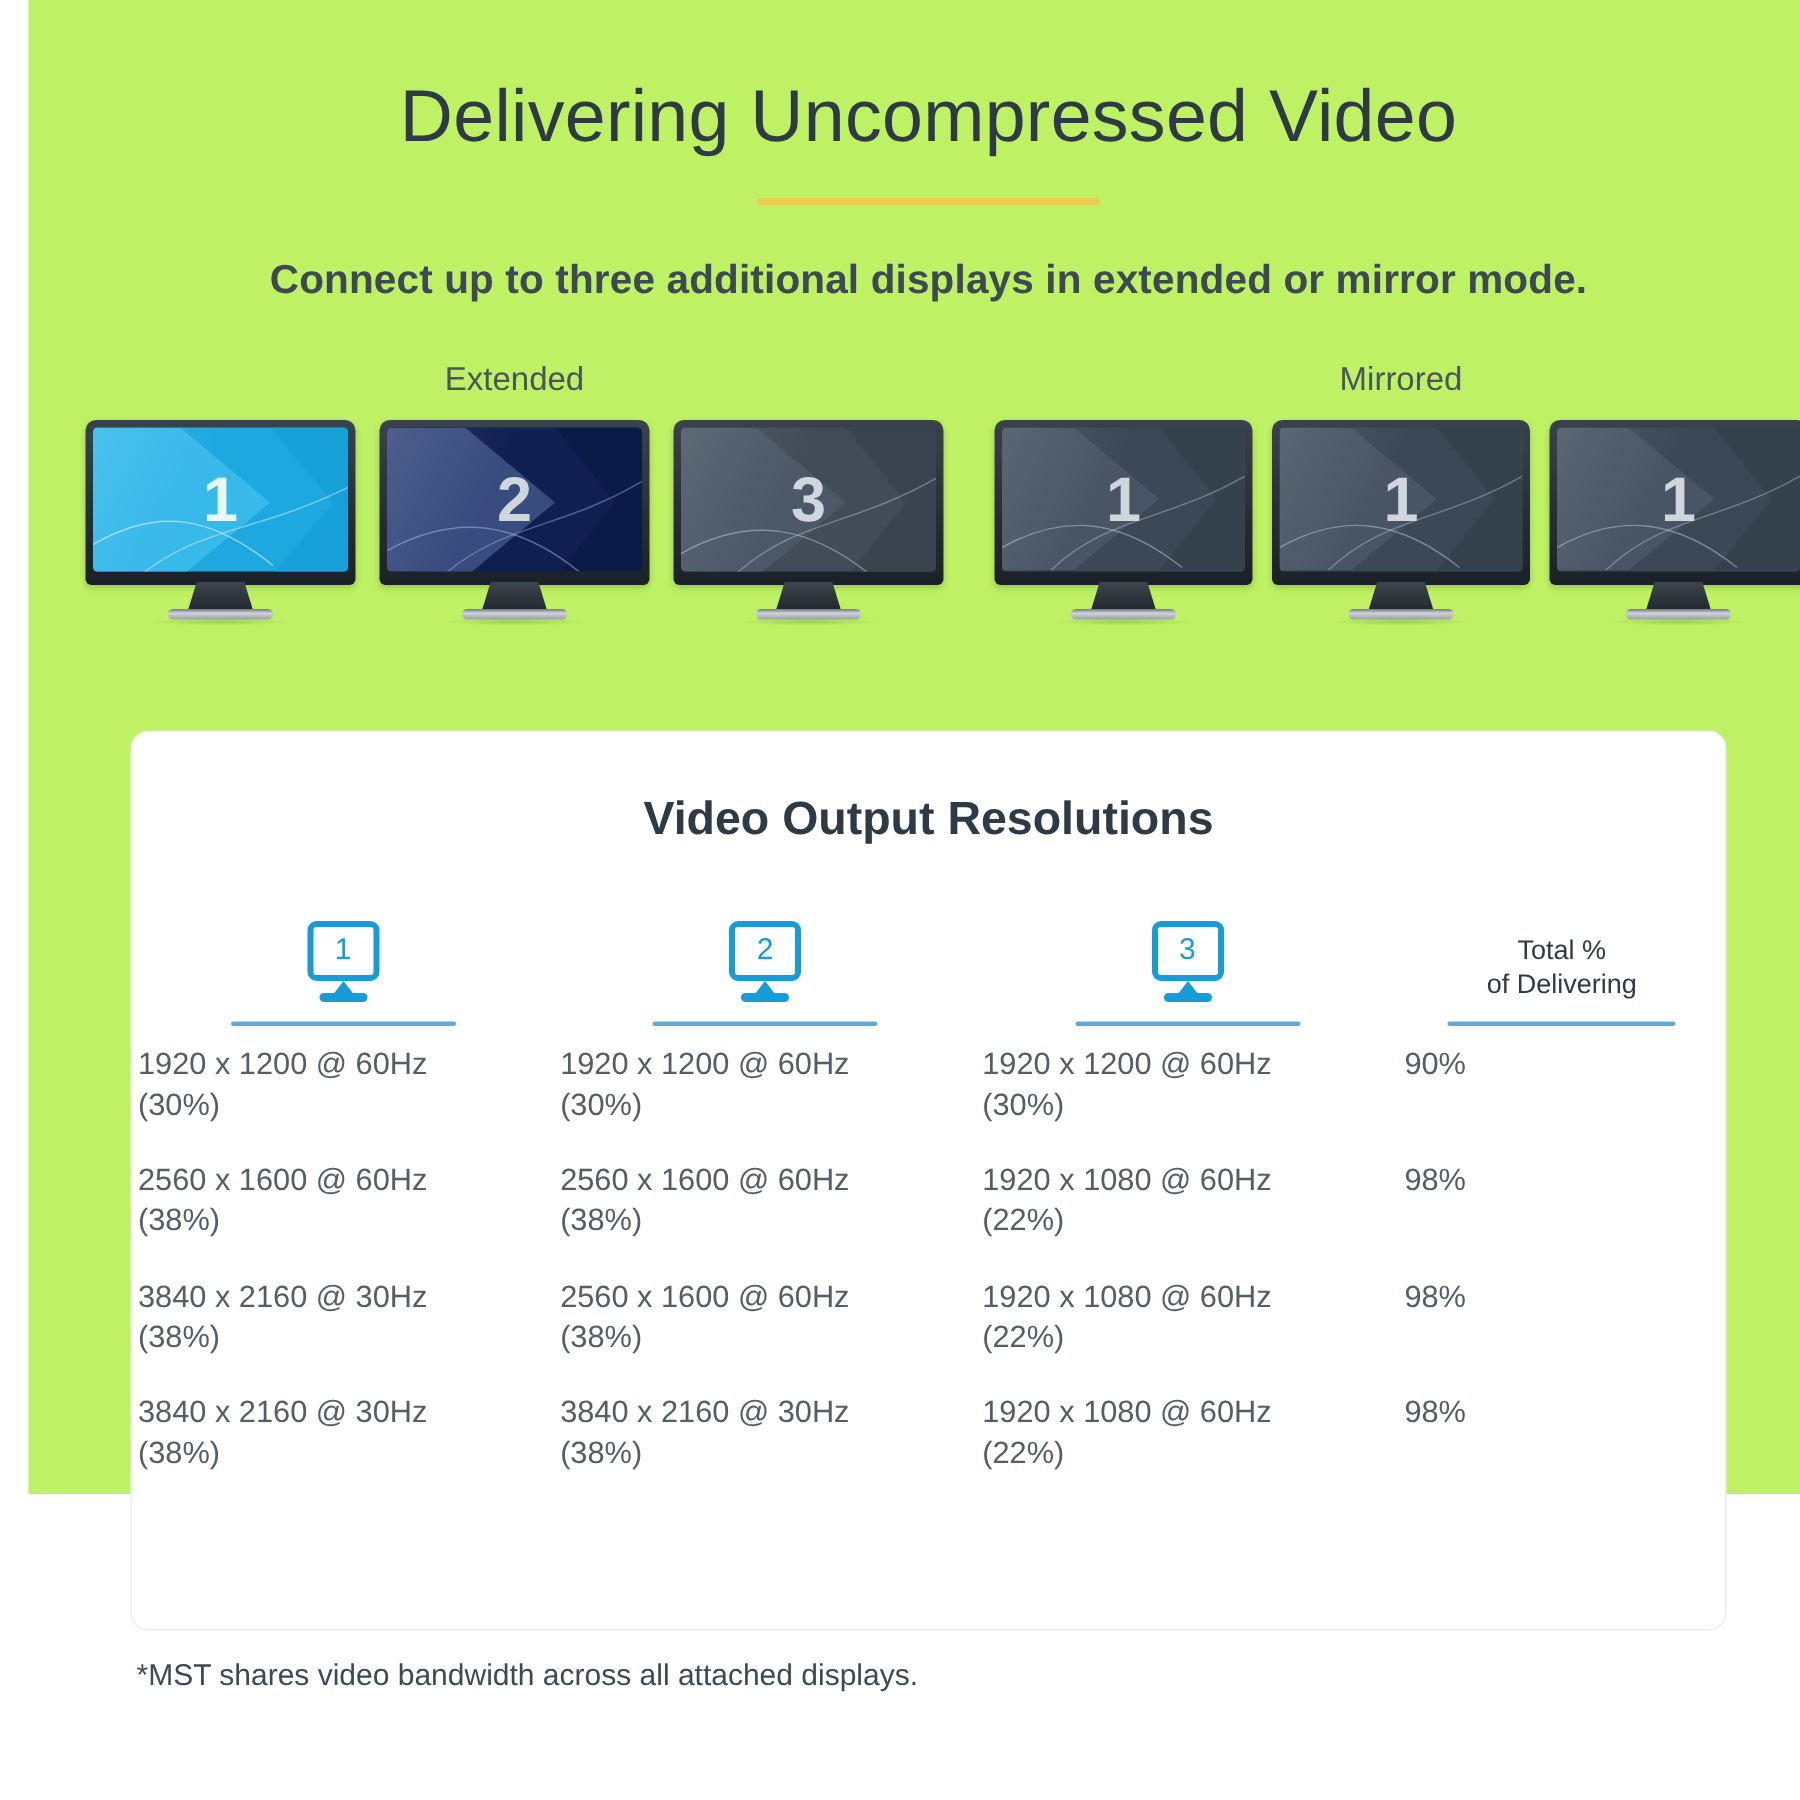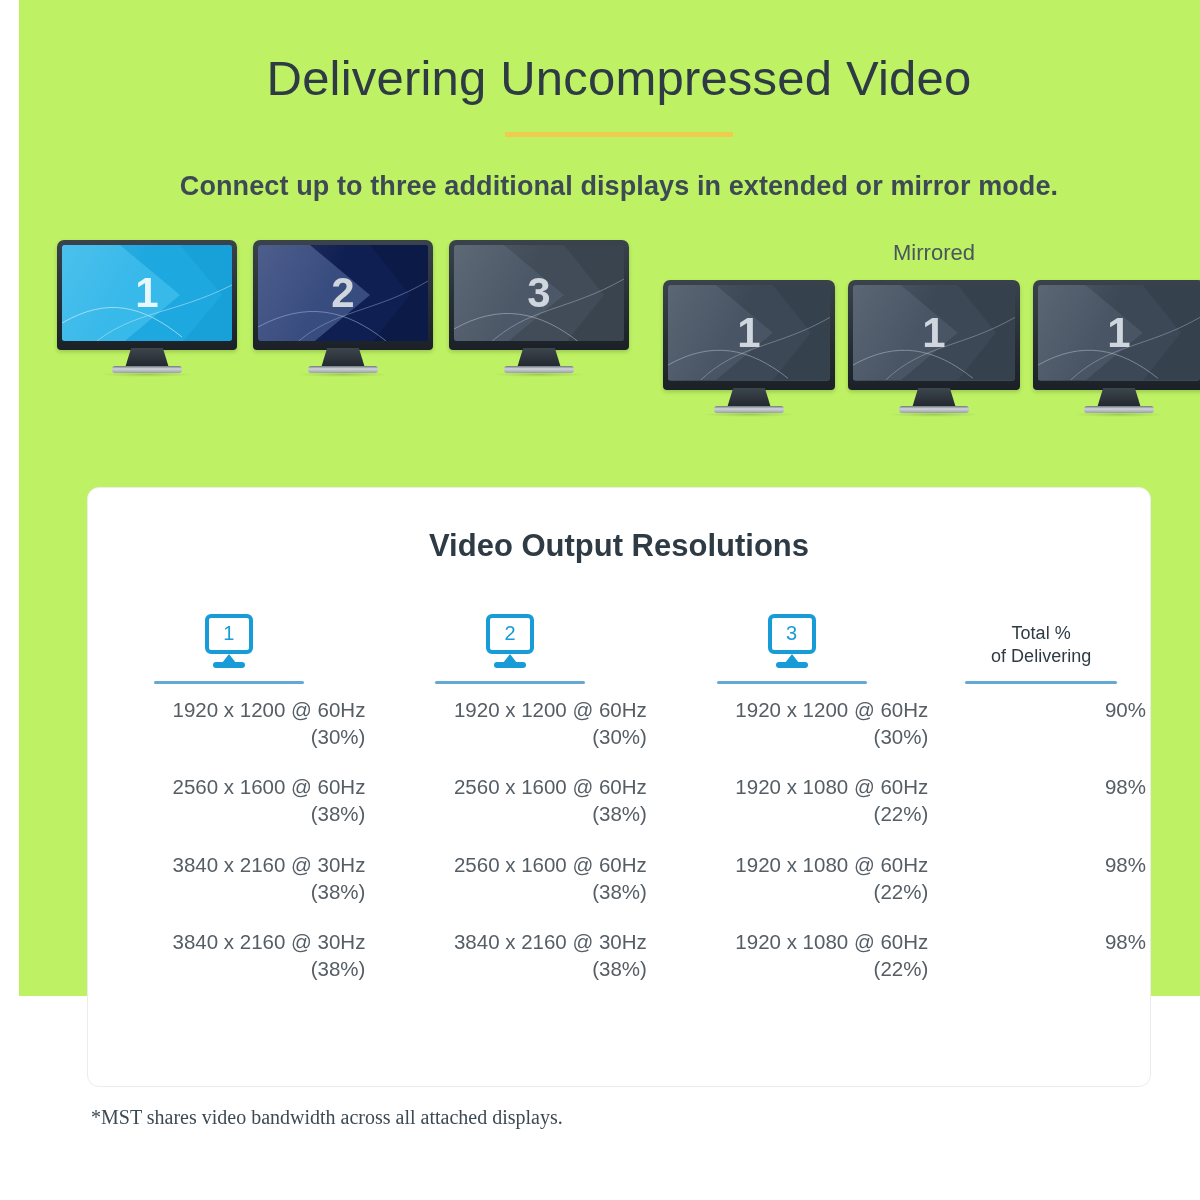--- a/index.html
+++ b/index.html
@@ -264,52 +264,52 @@
     left: 50%;
     transform: translateX(-50%);
     top: 48px;
     width: 32px;
     height: 6px;
     background: #189cd8;
     border-radius: 3px;
   }
 
   .rtable td {
-    text-align: right;
+    text-align: left;
     font-size: 20.5px;
     color: #555d65;
     line-height: 1.33;
     padding: 11.5px 4px;
     vertical-align: top;
   }
   .cell-sub { display: block; }
 
   .footnote {
     position: absolute;
     left: 72px;
     top: 1106px;
     font-size: 20px;
     color: #3d4a54;
-    font-family: Liberation Serif, serif;
   }
 </style>
 </head>
 <body>
 
 <div class="page">
 
   <div class="header">
     <h1 class="page-title">Delivering Uncompressed Video</h1>
     <div class="title-rule"></div>
     <p class="subtitle">Connect up to three additional displays in extended or mirror mode.</p>
   </div>
 
   <div class="groups">
 
     <div class="group group-extended">
+      <div class="group-label">Extended</div>
       <div class="monitor-row">
 
         <div class="monitor">
           <div class="bezel">
             <div class="screen" style="background:#1ea8e0;">
               <svg class="wave" viewBox="0 0 170 100" preserveAspectRatio="none">
                 <path d="M0,0 L58,0 L118,50 L58,100 L0,100 Z" fill="#39b9ea" opacity="0.95"></path>
                 <path d="M118,0 L170,0 L170,100 L118,100 L160,50 Z" fill="#17a0d8" opacity="0.9"></path>
                 <path d="M0,78 C45,52 80,60 120,92" stroke="#bfe8f7" stroke-width="1" fill="none" opacity="0.75"></path>
                 <path d="M30,100 C70,66 110,70 170,40" stroke="#bfe8f7" stroke-width="1" fill="none" opacity="0.55"></path>

